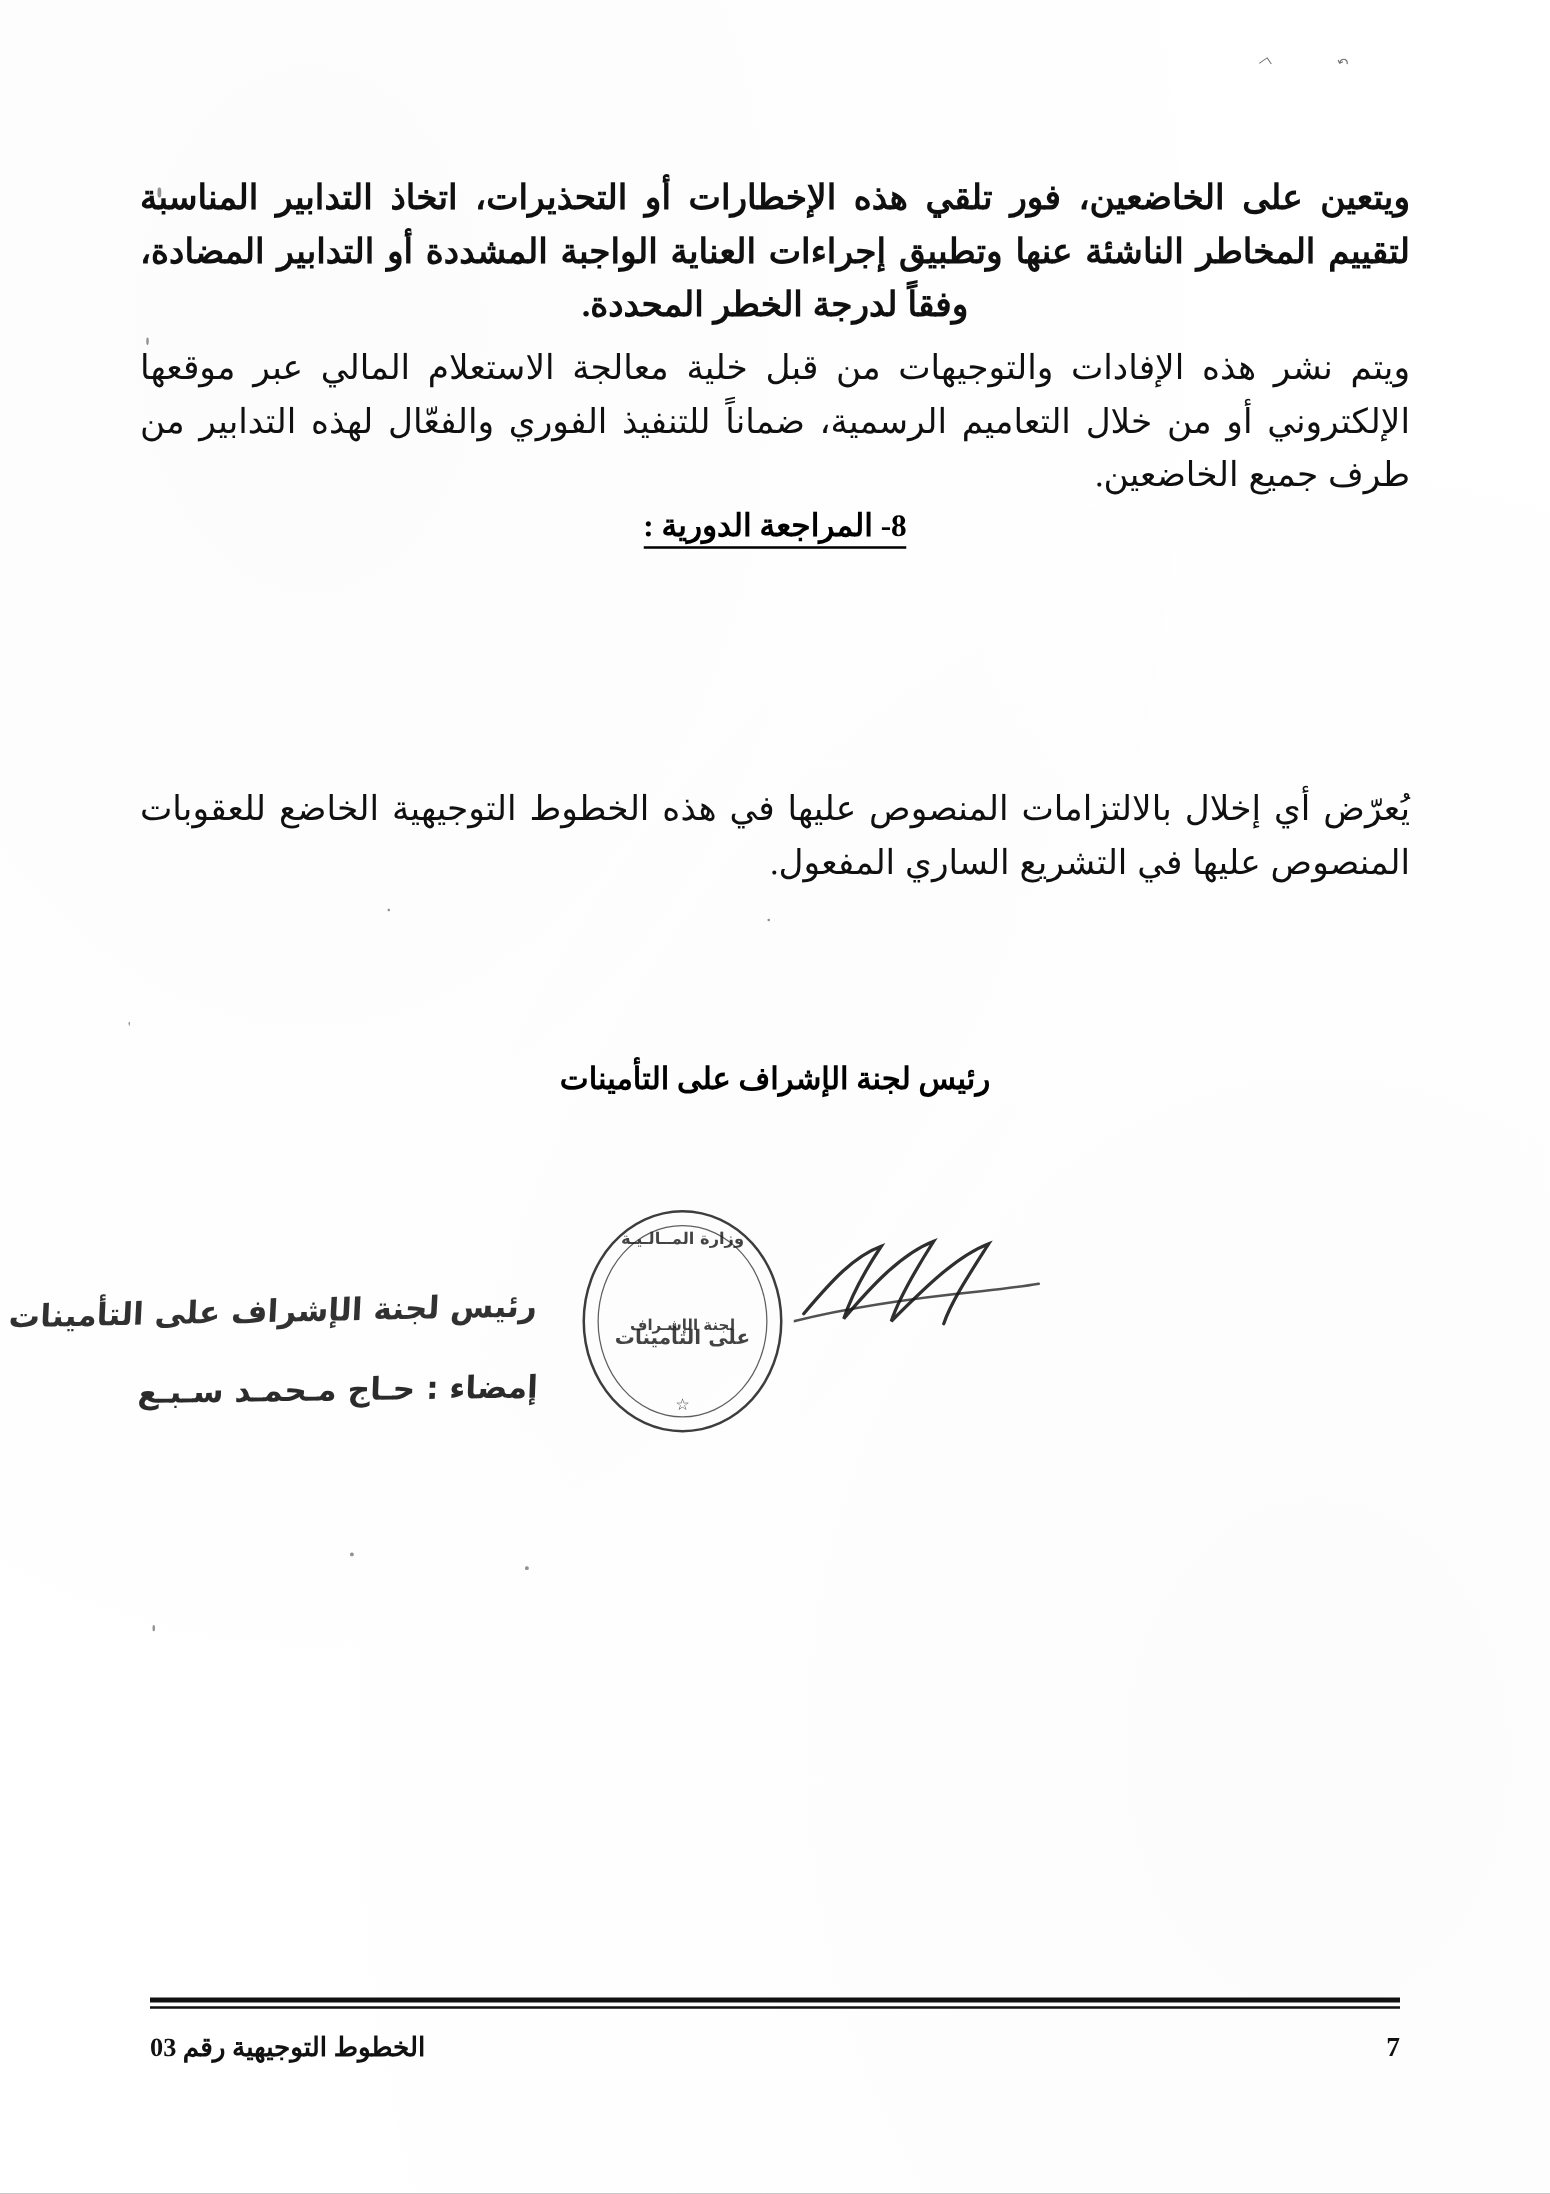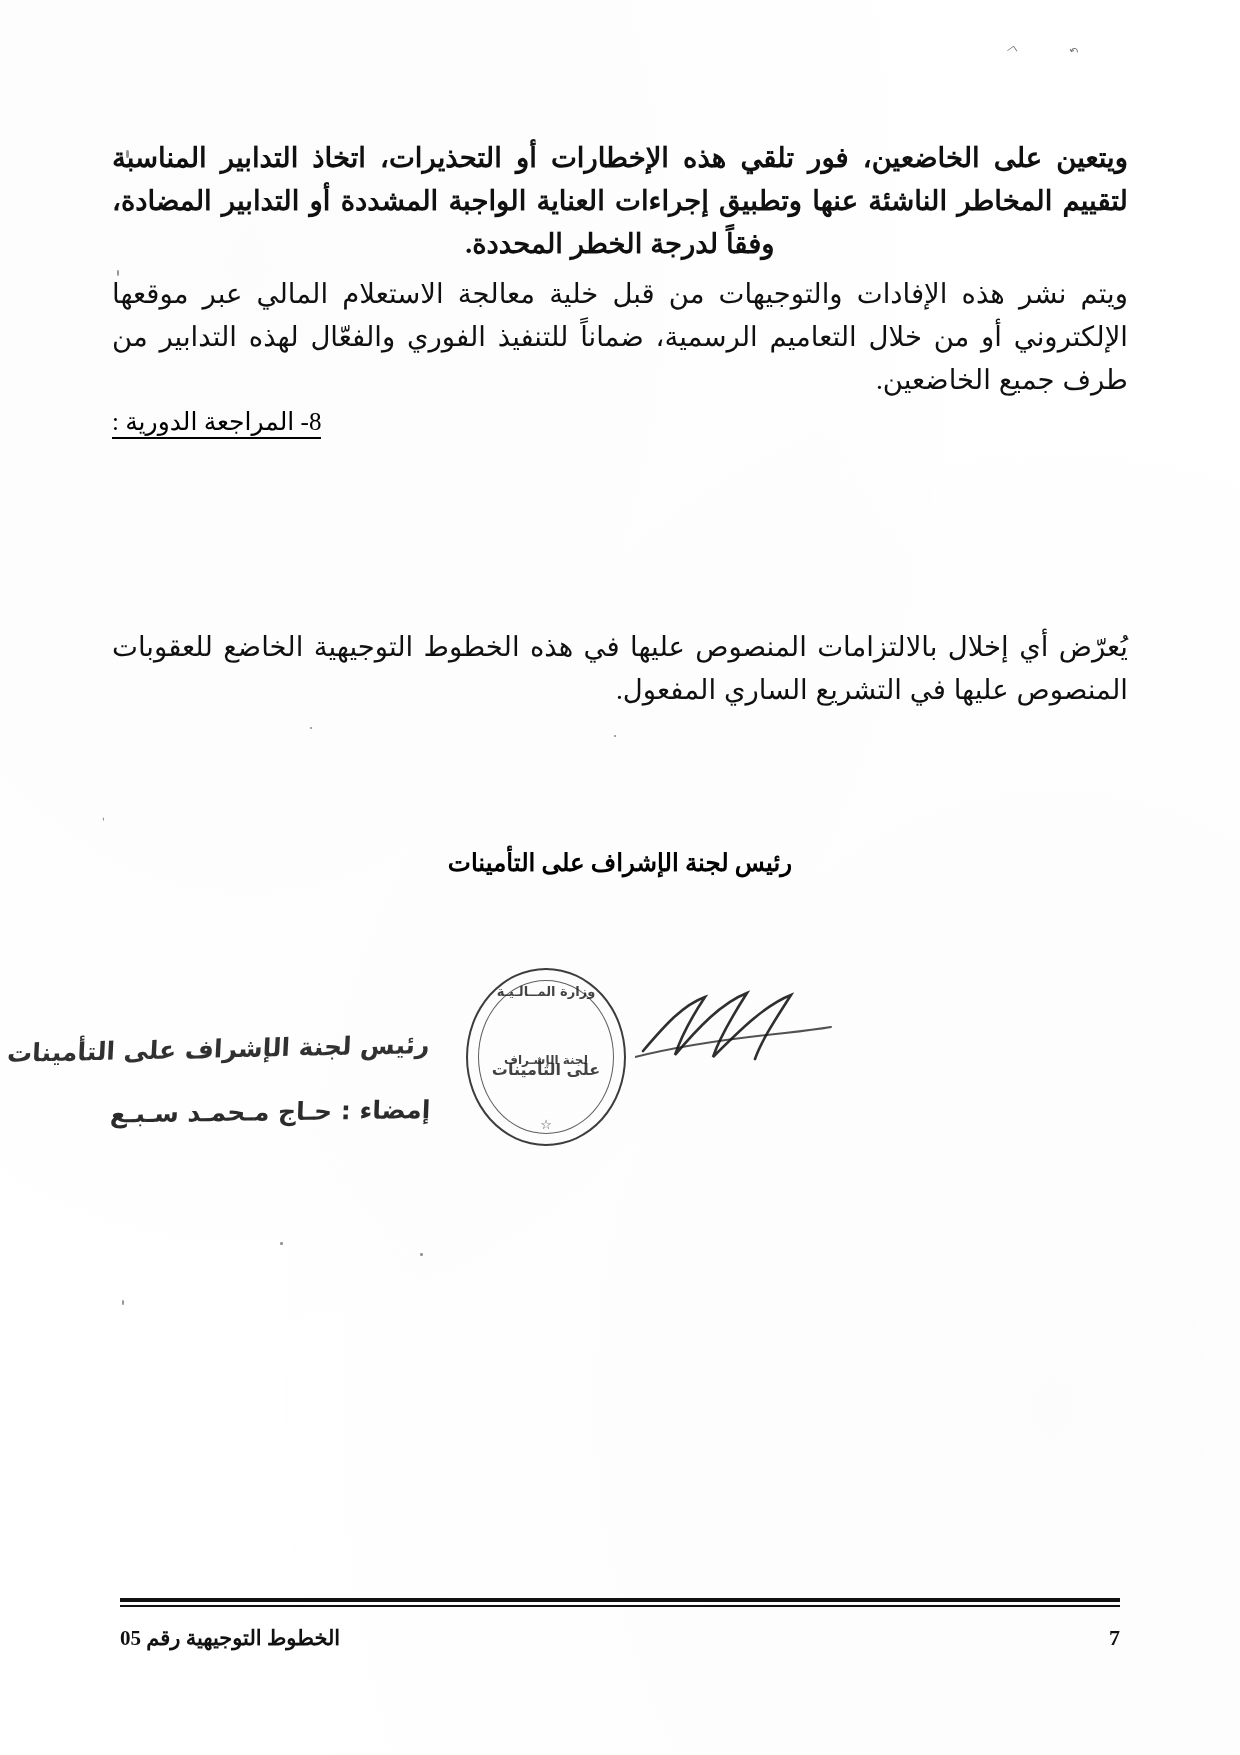--- a/index.html
+++ b/index.html
@@ -53,23 +53,23 @@
     line-height: 43px;
     letter-spacing: 0px;
     word-spacing: 1px;
     color: #101010;
   }
   p.para.last-right {
     text-align-last: right;
   }
   .heading {
     direction: rtl;
-    text-align: left;
+    text-align: center;
     font-size: 25px;
-    font-weight: normal;
+    font-weight: bold;
     line-height: 34px;
     color: #000;
   }
   .heading span.u {
     border-bottom: 2.4px solid #000;
     padding-bottom: 2px;
   }
   .signature-title {
     direction: rtl;
     font-size: 24.5px;
@@ -239,17 +239,17 @@
     <div class="stamp-txt stamp-mid2">على التأمينات</div>
     <div class="stamp-txt stamp-star">☆</div>
   </div>
 
   <div class="footer-rules">
     <div class="rule-thick"></div>
     <div class="rule-thin"></div>
   </div>
 
   <div class="footer-row">
-    <span class="footer-doc">الخطوط التوجيهية رقم 05</span>
+    <span class="footer-doc">الخطوط التوجيهية رقم 03</span>
     <span class="footer-page">7</span>
   </div>
 
 </div>
 
 </body></html>

